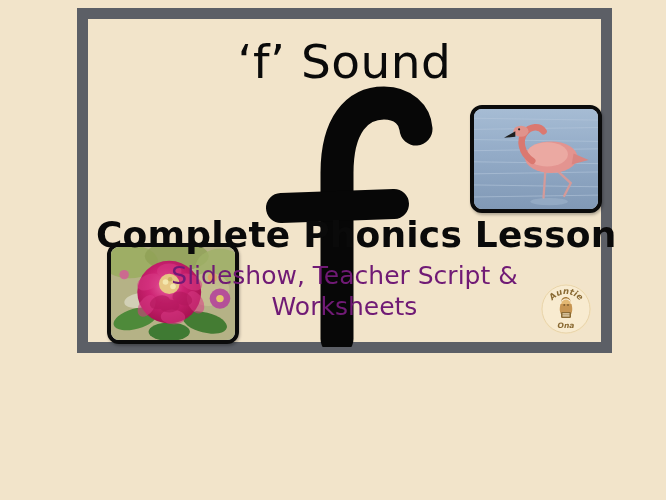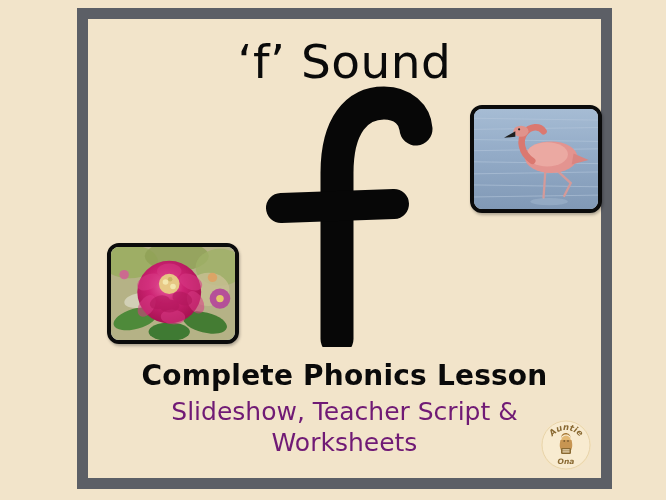--- a/index.html
+++ b/index.html
@@ -21,21 +21,21 @@
     height: 500px;
     background: #f2e4ca;
   }
 
   
   .frame {
     position: absolute;
     left: 77px;
     top: 8px;
     width: 535px;
-    height: 481px;
+    height: 345px;
     box-sizing: border-box;
     border: 11px solid #5c5f66;
     background: #f2e4ca;
   }
 
   .frame-inner {
     position: absolute;
     inset: 0;
     background: #f2e4ca;
   }
@@ -100,21 +100,21 @@
   
   .caption-block {
     position: absolute;
     left: 8px;
     right: 8px;
     bottom: 20px;
     text-align: center;
   }
   .caption-main {
     font-family: "DejaVu Sans", sans-serif;
-    font-size: 28px;
+    font-size: 36px;
     font-weight: 700;
     color: #0a0a0a;
     line-height: 1.12;
     letter-spacing: 0.2px;
     white-space: nowrap;
   }
   .caption-sub {
     font-family: "DejaVu Sans", sans-serif;
     font-size: 25px;
     font-weight: 400;

